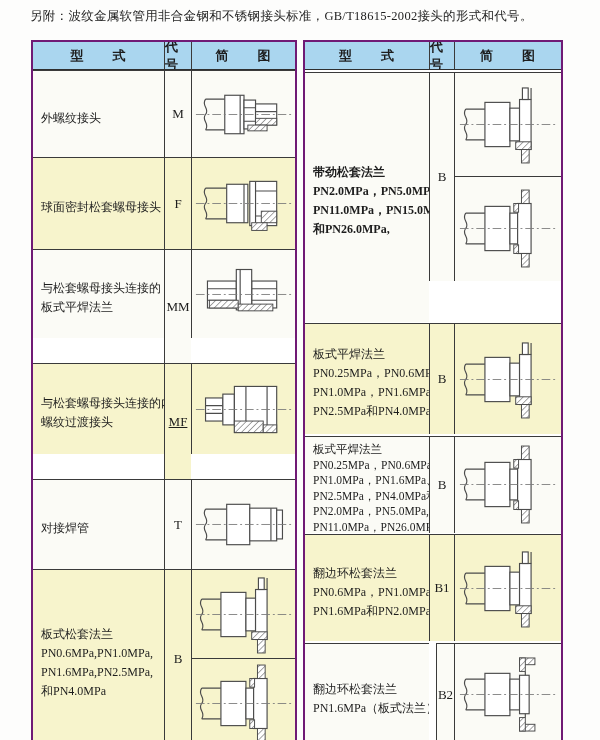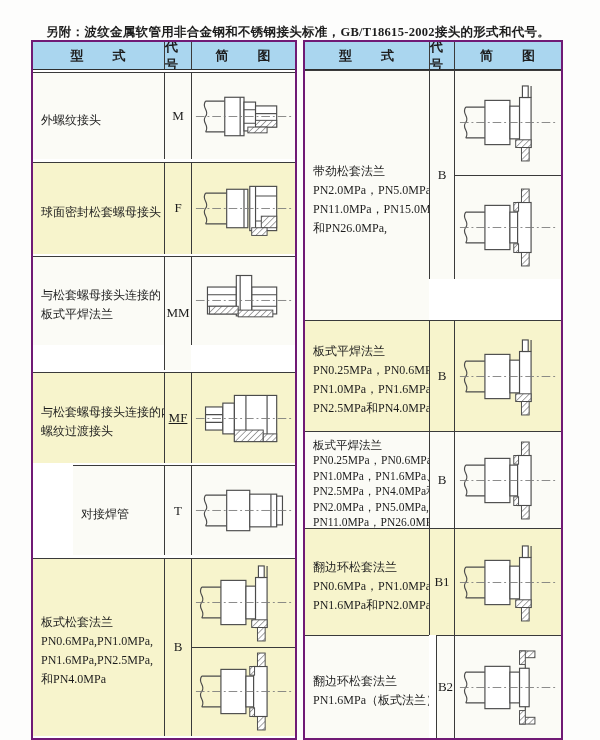--- a/index.html
+++ b/index.html
@@ -2,22 +2,22 @@
 <html style="--header-bg: #aad6ef; --hl-bg: #f7f4cc; --plain-bg: #fbfbf6;"><head>
 <meta charset="utf-8">
 <style>
   html,body{margin:0;padding:0;}
   body{
     width:600px;height:740px;background:#fdfdfc;position:relative;
     font-family:"Liberation Serif","DejaVu Serif",serif;color:#1d1d1d;
     overflow:hidden;
   }
   .intro{
-    position:absolute;left:30px;top:8px;margin:16px;
-    font-size:12.5px;font-weight:700;letter-spacing:.3px;white-space:nowrap;
+    position:absolute;left:30px;top:8px;margin:0;
+    font-size:12.5px;font-weight:400;letter-spacing:.3px;white-space:nowrap;
   }
   .tables{position:absolute;left:31px;top:40px;display:flex;gap:6px;}
   .half{display:grid;border:2px solid #701a75;background:#fff;}
   #left-table{grid-template-columns:131px 27px 104px;}
   #right-table{grid-template-columns:124px 25px 107px;}
   .cell{box-sizing:border-box;display:flex;align-items:center;justify-content:center;overflow:hidden;}
   .th{
     height:28px;background:var(--header-bg,#aad6ef);
     font-weight:700;font-size:13px;border-bottom:1px solid #2f2f2f;letter-spacing:1px;
   }
@@ -110,36 +110,36 @@
               <rect x="16" y="48" width="30" height="8" fill="url(#hch)" stroke="#4b4b4b" stroke-width="1"></rect>
               <rect x="46" y="52" width="36" height="7" fill="url(#hch)" stroke="#4b4b4b" stroke-width="1"></rect>
               <path d="M2,42 H102" fill="none" stroke="#7a7a7a" stroke-width="0.9" stroke-dasharray="9 3 2 3"></path>
             </svg>
           </div>
         </div>
         <div class="cell type c1 row-top hl" style="height: 91px;">
           <span class="tline">与松套螺母接头连接的内</span>
           <span class="tline">螺纹过渡接头</span>
         </div>
-        <div class="cell code c2 row-top hl" style="height: 91px; text-decoration: underline;">MF</div>
+        <div class="cell code c2 row-top hl" style="height: 116px; text-decoration: underline;">MF</div>
         <div class="cell diag c3 row-top hl" style="height: 91px;">
           <div class="subdiag">
             <svg viewBox="0 0 104 84" width="100" height="81">
               <rect x="12" y="30" width="18" height="24" fill="#ffffff" stroke="#4b4b4b" stroke-width="1.2"></rect>
               <path d="M12,38 H30 M12,46 H30" stroke="#4b4b4b" stroke-width="1.2" fill="none"></path>
               <rect x="30" y="26" width="12" height="32" fill="#ffffff" stroke="#4b4b4b" stroke-width="1.2"></rect>
               <rect x="42" y="18" width="44" height="48" fill="#ffffff" stroke="#4b4b4b" stroke-width="1.2"></rect>
               <path d="M54,18 V66 M76,18 V66" stroke="#4b4b4b" stroke-width="1.2" fill="none"></path>
               <rect x="42" y="54" width="30" height="12" fill="url(#hch)" stroke="#4b4b4b" stroke-width="1"></rect>
               <rect x="72" y="58" width="14" height="8" fill="url(#hch)" stroke="#4b4b4b" stroke-width="1"></rect>
               <path d="M2,42 H102" fill="none" stroke="#7a7a7a" stroke-width="0.9" stroke-dasharray="9 3 2 3"></path>
             </svg>
           </div>
         </div>
-        <div class="cell type c1 row-top plain" style="height: 90px; margin-left: 40px;">
+        <div class="cell type c1 row-top plain" style="height: 90px;">
           <span class="tline">对接焊管</span>
         </div>
         <div class="cell code c2 row-top plain" style="height: 90px;">T</div>
         <div class="cell diag c3 row-top plain" style="height: 90px;">
           <div class="subdiag">
             <svg viewBox="0 0 104 84" width="100" height="81">
               <path d="M12,26 C7,33 17,36 12,42 C7,48 17,51 12,58 M12,26 H34 M12,58 H34" stroke="#4b4b4b" stroke-width="1.2" fill="none"></path>
               <rect x="34" y="21" width="24" height="42" fill="#ffffff" stroke="#4b4b4b" stroke-width="1.2"></rect>
               <rect x="58" y="25" width="28" height="34" fill="#ffffff" stroke="#4b4b4b" stroke-width="1.2"></rect>
               <path d="M80,25 V59" stroke="#4b4b4b" stroke-width="1.2" fill="none"></path>
@@ -181,21 +181,21 @@
               <rect x="58" y="59" width="5" height="9" fill="url(#hch)" stroke="#4b4b4b" stroke-width="1"></rect>
               <path d="M2,42 H102" fill="none" stroke="#7a7a7a" stroke-width="0.9" stroke-dasharray="9 3 2 3"></path>
             </svg>
           </div>
         </div>
       </div>
     <div class="half" id="right-table">
         <div class="cell th c1">型　　式</div>
         <div class="cell th c2">代号</div>
         <div class="cell th c3">简　　图</div>
-        <div class="cell type c1 row-top plain" style="height: 250px;">
+        <div class="cell type c1 row-top plain" style="height: 250px; font-weight: bold;">
           <span class="tline">带劲松套法兰</span>
           <span class="tline">PN2.0MPa，PN5.0MPa,</span>
           <span class="tline">PN11.0MPa，PN15.0MPa,</span>
           <span class="tline">和PN26.0MPa,</span>
         </div>
         <div class="cell code c2 row-top plain" style="height: 209px;">B</div>
         <div class="cell diag c3 row-top plain" style="height: 209px;">
           <div class="subdiag">
             <svg viewBox="0 0 104 84" width="100" height="81">
               <path d="M8,26 C3,33 13,36 8,42 C3,48 13,51 8,58 M8,26 H28 M8,58 H28" stroke="#4b4b4b" stroke-width="1.2" fill="none"></path>

